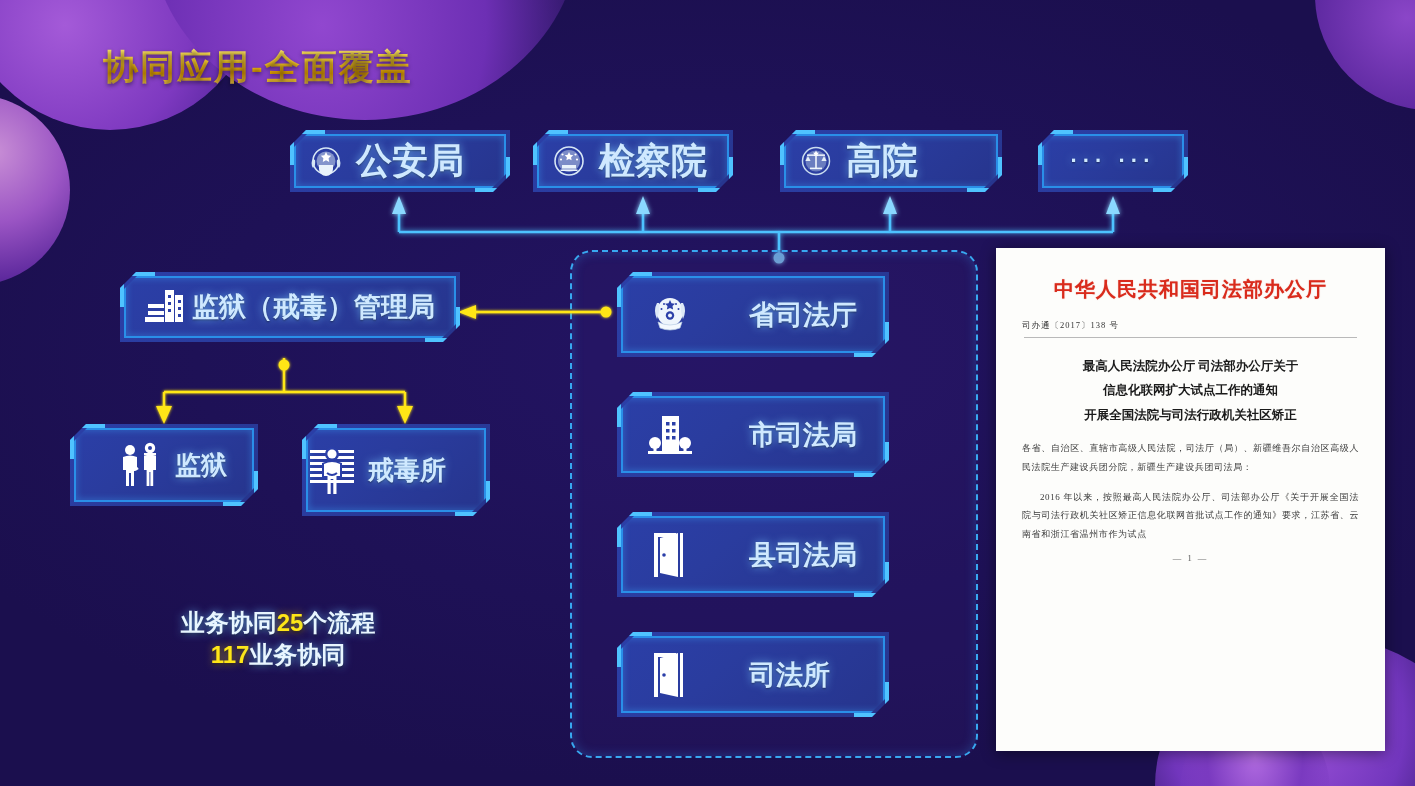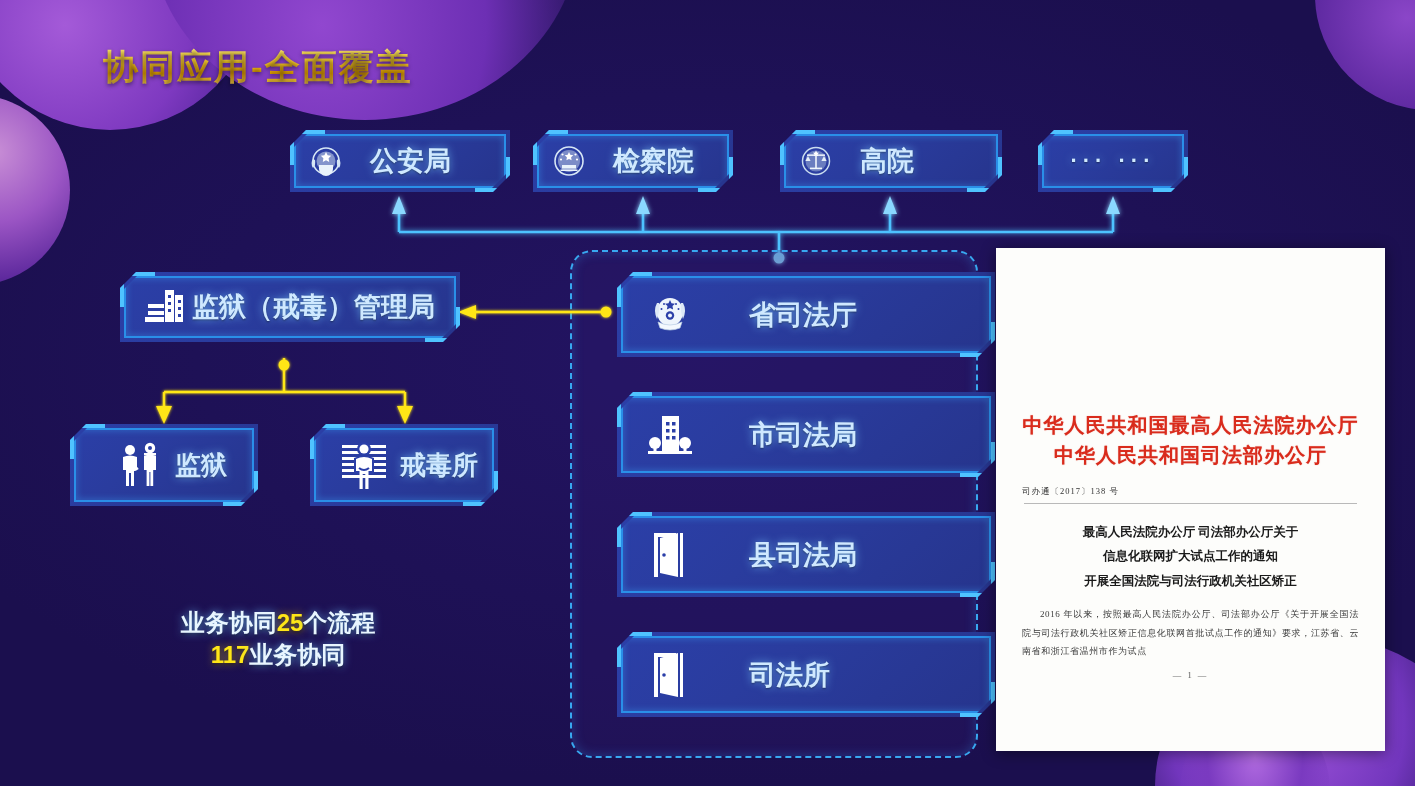--- a/index.html
+++ b/index.html
@@ -65,41 +65,41 @@
     filter:drop-shadow(0 0 5px #4fc3ff);}
   .tbox .lbl{
     position:relative; z-index:3; color:#cfe9ff; font-weight:bold;
     text-shadow:0 0 8px rgba(120,200,255,.75),0 1px 2px rgba(0,0,0,.5);
     white-space:nowrap;
   }
   .tbox .ico{ position:relative; z-index:3; display:flex; align-items:center; justify-content:center; flex:none; }
 
   
   .top-box{ top:130px; height:62px; justify-content:flex-start; padding-left:16px; }
-  .top-box .lbl{ font-size:27px; margin-left:24px; }
+  .top-box .lbl{ font-size:36px; margin-left:10px; }
   #box-gongan{ left:290px; width:220px; }
   #box-jiancha{ left:533px; width:200px; }
   #box-gaoyuan{ left:780px; width:222px; }
   #box-more{ left:1038px; width:150px; justify-content:center; padding-left:0; }
 
   
   #box-jianyuju{ left:120px; top:272px; width:340px; height:70px; padding-left:22px; }
   #box-jianyuju .lbl{ font-size:27px; margin-left:4px; }
   #box-jianyu{ left:70px; top:424px; width:188px; height:82px; padding-left:16px;justify-content:center; }
-  #box-jiedusuo{ left:310px; top:424px; width:188px; height:82px; padding-left:28px; }
+  #box-jiedusuo{ left:302px; top:424px; width:188px; height:92px; padding-left:4px; }
   #box-jianyu .lbl,#box-jiedusuo .lbl{ font-size:26px; margin-left:10px; }
 
   
   .panel{
     position:absolute; left:570px; top:250px; width:408px; height:508px; z-index:6;
     border:2px dashed #38a8f0; border-radius:22px;
     background:rgba(45,25,110,.30);
     box-shadow:0 0 12px rgba(50,150,240,.30) inset;
   }
-  .panel-box{ left:617px; width:378px; height:85px; padding-left:22px; }
+  .panel-box{ left:617px; width:272px; height:85px; padding-left:22px; }
   .panel-box .lbl{ font-size:27px; }
   #box-sheng{ top:272px; }
   #box-shi{ top:392px; }
   #box-xian{ top:512px; }
   #box-suo{  top:632px; }
   .panel-box .ico{ width:62px; }
   .panel-box .lbl{ margin-left:48px; }
 
   
   .conn{ position:absolute; z-index:5; }
@@ -405,22 +405,22 @@
 <div class="stats">
   <div>
     <span>业务协同</span><span class="num">25</span><span>个流程</span>
   </div>
   <div>
     <span class="num">117</span><span>业务协同</span>
   </div>
 </div>
 
 <div class="doc">
-  <div class="red-head">中华人民共和国最高人民法院办公厅</div>
   <div class="red-head" style="margin-top:0;">中华人民共和国司法部办公厅</div>
   <div class="docnum">司办通〔2017〕138 号</div>
   <div class="rule"></div>
   <div class="doc-title">最高人民法院办公厅 司法部办公厅关于</div>
   <div class="doc-title">信息化联网扩大试点工作的通知</div>
   <div class="doc-title">开展全国法院与司法行政机关社区矫正</div>
+  <div class="body-p">各省、自治区、直辖市高级人民法院，司法厅（局）、新疆维吾尔自治区高级人民法院生产建设兵团分院，新疆生产建设兵团司法局：</div>
   <div class="body-p indent">2016 年以来，按照最高人民法院办公厅、司法部办公厅《关于开展全国法院与司法行政机关社区矫正信息化联网首批试点工作的通知》要求，江苏省、云南省和浙江省温州市作为试点</div>
   <div class="pagenum">— 1 —</div>
 </div>
 
 </body></html>

